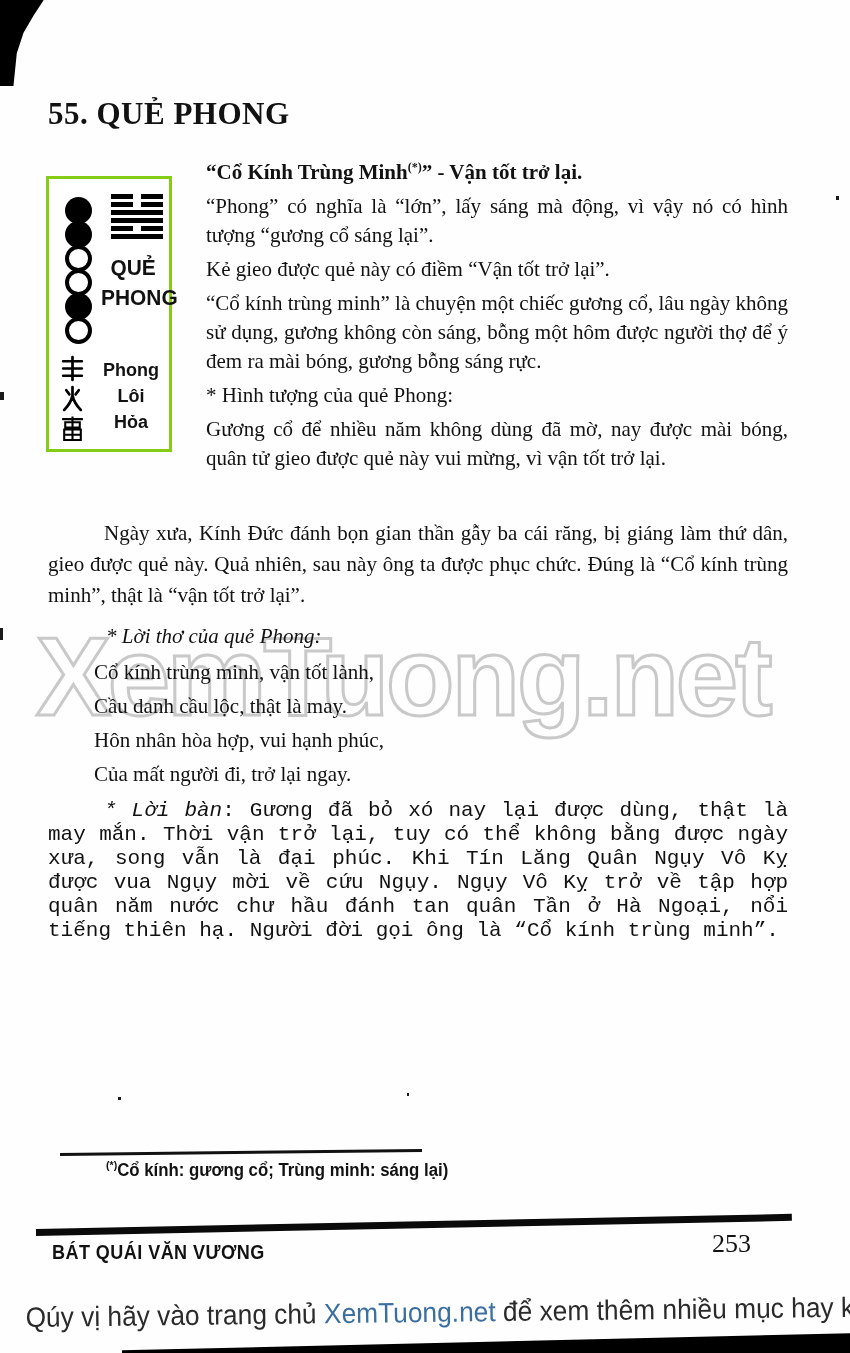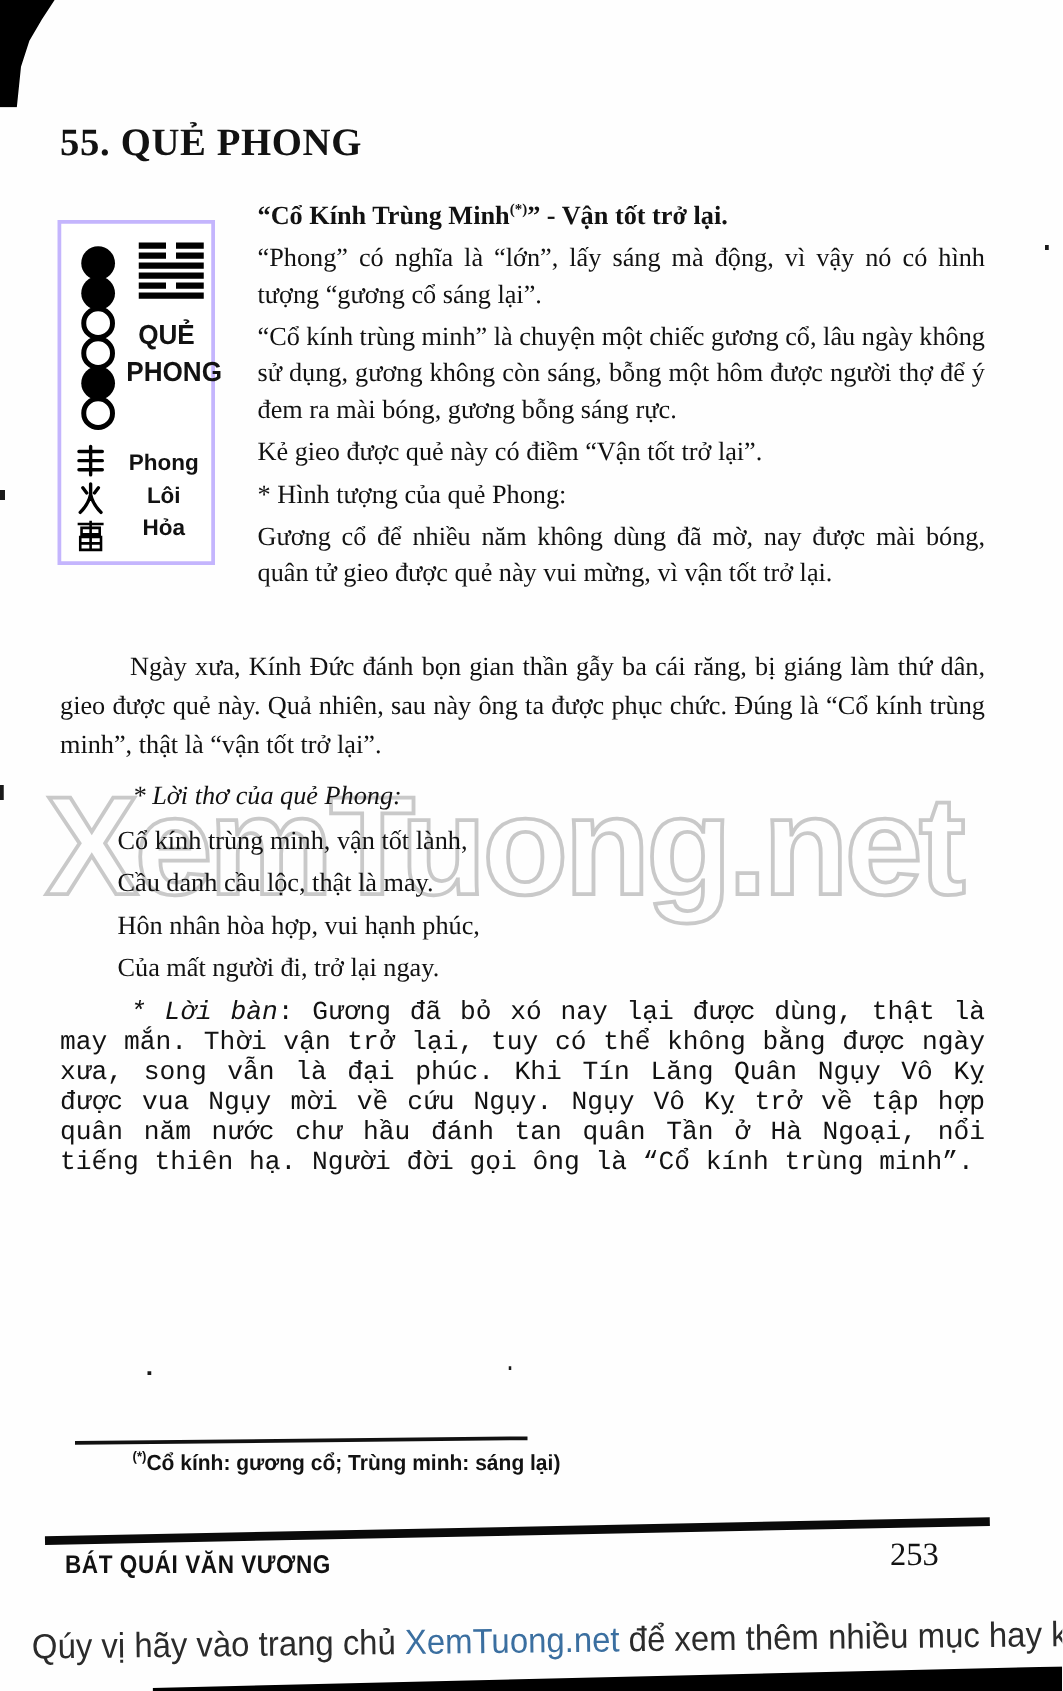--- a/index.html
+++ b/index.html
@@ -19,21 +19,21 @@
   .s3 { left:836px; top:196px; width:3px; height:4px; }
   .s4 { left:118px; top:1097px; width:3px; height:3px; }
   .s5 { left:407px; top:1093px; width:2px; height:3px; }
 
   
   .title { position:absolute; left:48px; top:96px; width:700px; margin:0;
     text-align:left; font-size:31px; font-weight:bold; letter-spacing:.5px; z-index:1; }
 
   
   .hexbox { position:absolute; left:46px; top:176px; width:120px; height:270px;
-    border:3px solid #c4b5fd; z-index:1; background:#fff; }
+    border:3px solid #84cc16; z-index:1; background:#fff; }
   .circles { position:absolute; left:16px; top:18px; display:flex; flex-direction:column; }
   .circ { width:27px; height:27px; border-radius:50%; box-sizing:border-box; margin-bottom:-3px; }
   .circ.filled { background:#000; }
   .circ.open { background:#fff; border:4.5px solid #000; }
   .hexlines { position:absolute; left:62px; top:15px; }
   .hexline { width:52px; height:5px; margin-bottom:3px; background:#000; }
   .hexline.broken { background:linear-gradient(90deg,#000 0 42%,transparent 42% 58%,#000 58%); }
   .quename { position:absolute; left:52px; top:74px; font-family:"Liberation Sans",sans-serif;
     font-weight:bold; font-size:22px; line-height:30px; white-space:nowrap;
     transform:scaleX(.95); transform-origin:left top; }
@@ -144,22 +144,22 @@
     <div class="vnname">
       <div>Phong</div>
       <div>Lôi</div>
       <div>Hỏa</div>
     </div>
   </div>
 
   <div class="col-right">
     <p class="heading"><span>“Cổ Kính Trùng Minh</span><sup>(*)</sup><span>” - Vận tốt trở lại.</span></p>
     <p>“Phong” có nghĩa là “lớn”, lấy sáng mà động, vì vậy nó có hình tượng “gương cổ sáng lại”.</p>
+    <p>Kẻ gieo được quẻ này có điềm “Vận tốt trở lại”.</p>
     <p>“Cổ kính trùng minh” là chuyện một chiếc gương cổ, lâu ngày không sử dụng, gương không còn sáng, bỗng một hôm được người thợ để ý đem ra mài bóng, gương bỗng sáng rực.</p>
-    <p>Kẻ gieo được quẻ này có điềm “Vận tốt trở lại”.</p>
     <p class="it">* Hình tượng của quẻ Phong:</p>
     <p>Gương cổ để nhiều năm không dùng đã mờ, nay được mài bóng, quân tử gieo được quẻ này vui mừng, vì vận tốt trở lại.</p>
   </div>
 
   <div class="lower">
     <p class="story">Ngày xưa, Kính Đức đánh bọn gian thần gẫy ba cái răng, bị giáng làm thứ dân, gieo được quẻ này. Quả nhiên, sau này ông ta được phục chức. Đúng là “Cổ kính trùng minh”, thật là “vận tốt trở lại”.</p>
     <p class="poem-title it">* Lời thơ của quẻ Phong:</p>
     <div class="poem">
       <div class="pl">Cổ kính trùng minh, vận tốt lành,</div>
       <div class="pl">Cầu danh cầu lộc, thật là may.</div>

